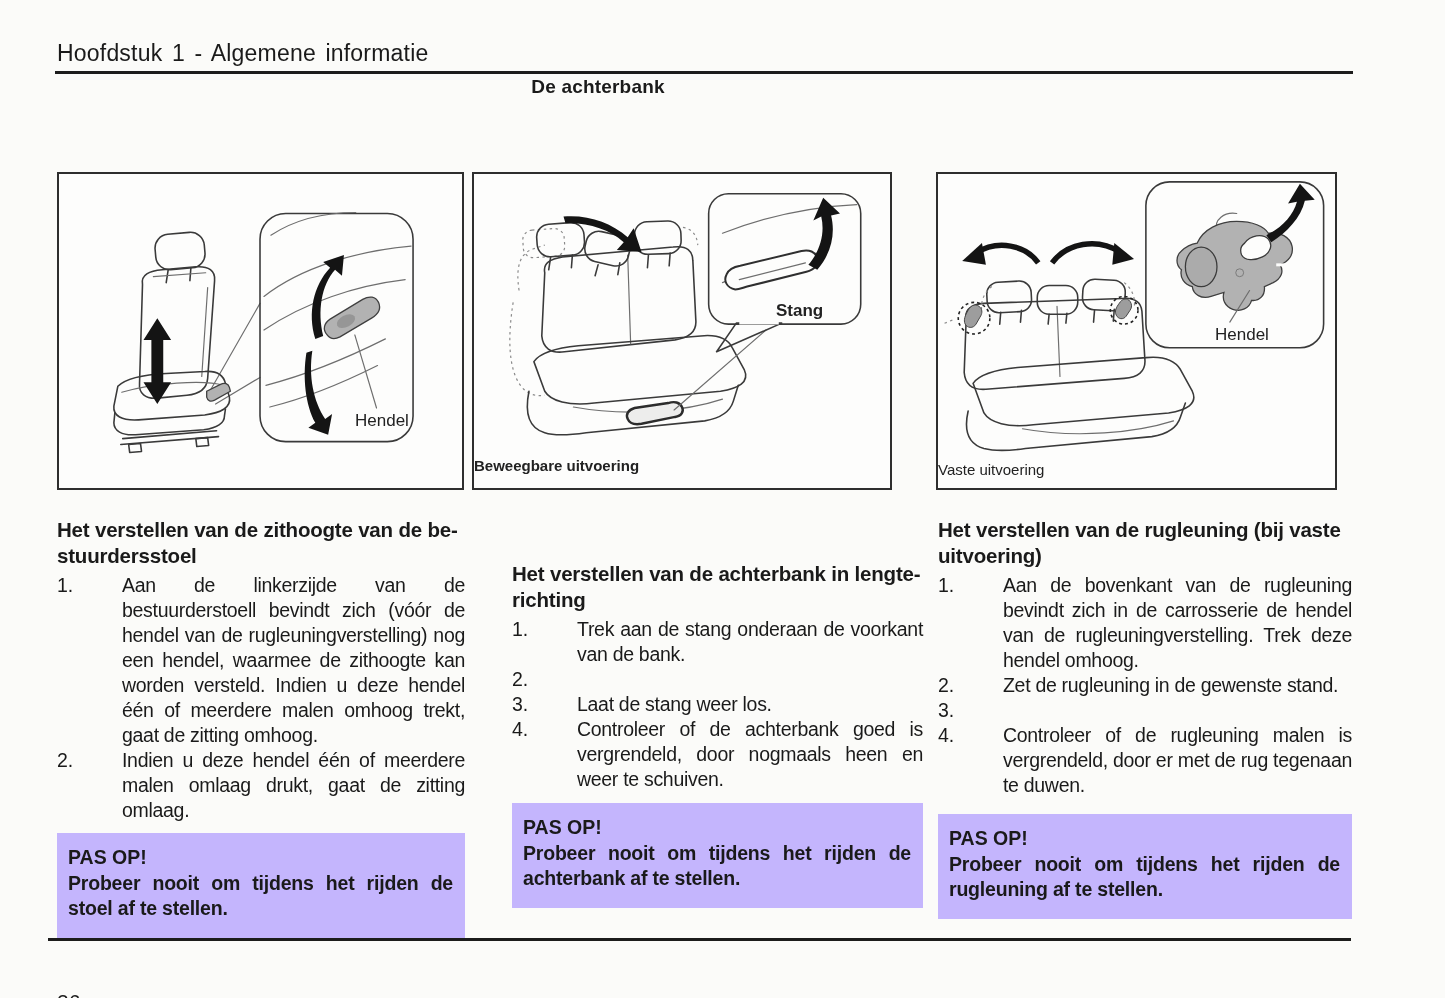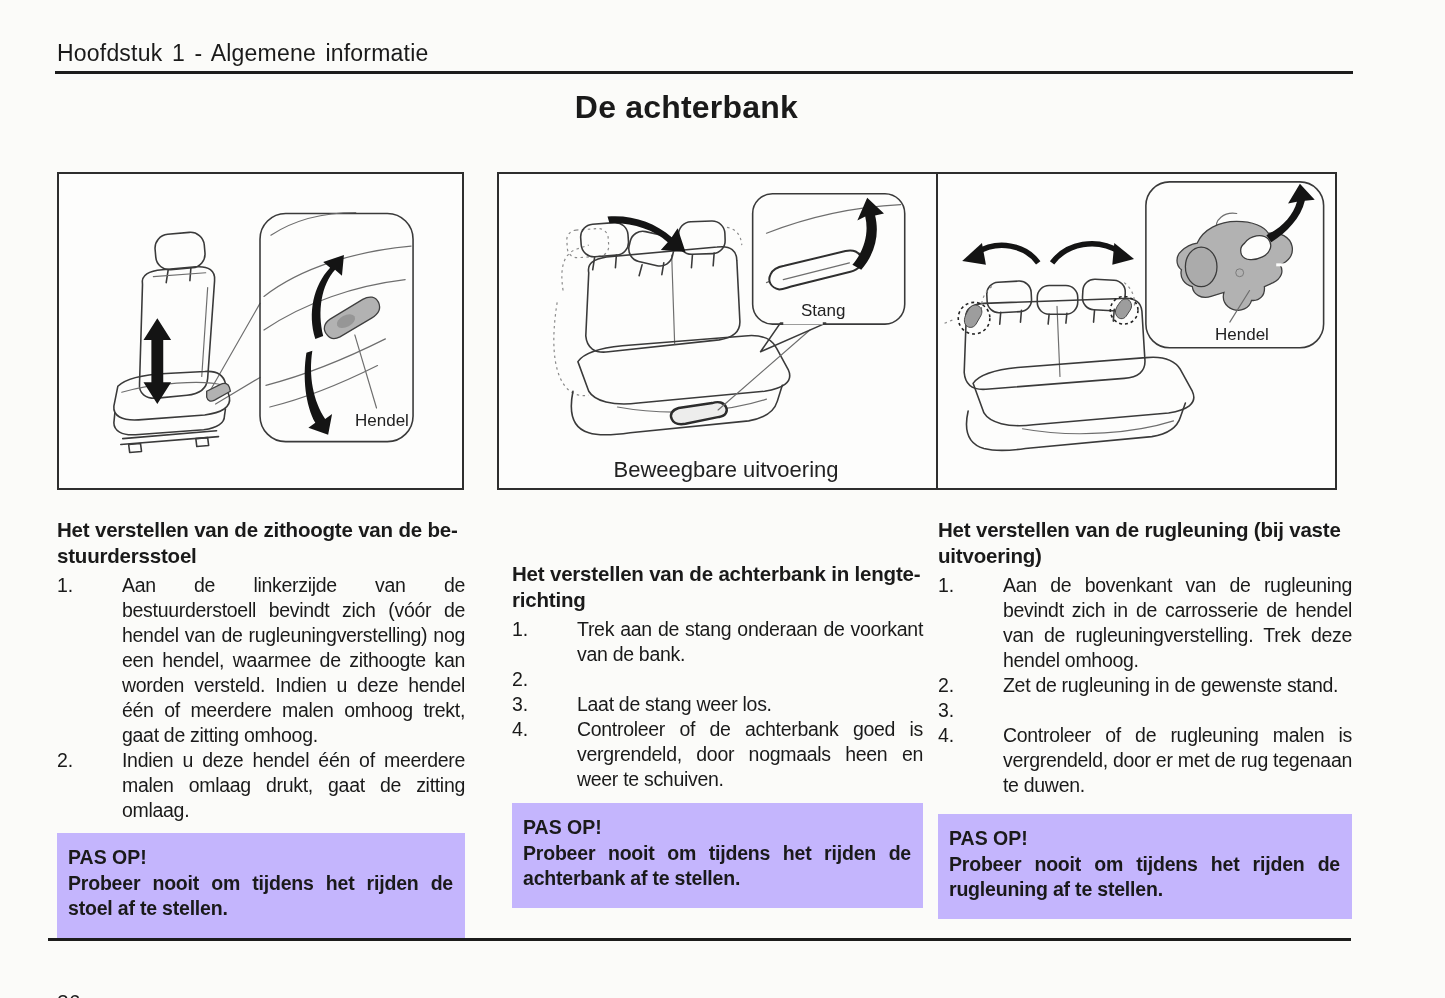--- a/index.html
+++ b/index.html
@@ -10,40 +10,40 @@
     overflow:hidden;
   }
   .chapter-heading {
     position:absolute; left:57px; top:40px;
     font-size:23px; letter-spacing:0.2px; word-spacing:3px;
   }
   .rule { position:absolute; background:#1c1c1c; height:3px; }
   .rule-top    { left:55px; top:71px;  width:1298px; }
   .rule-bottom { left:48px; top:938px; width:1303px; }
   .page-title {
-    position:absolute; left:398px; top:89px; width:400px;
-    text-align:right; font-size:32px; font-weight:bold; letter-spacing:0.2px;
+    position:absolute; left:398px; top:76px; width:400px;
+    text-align:center; font-size:19px; font-weight:bold; letter-spacing:0.2px;
   }
   .figure {
     position:absolute; top:172px; height:318px;
     border:2px solid #2e2e2e; background:#fdfdfc; box-sizing:border-box;
   }
   #fig1 { left:57px;  width:407px; }
-  #fig2 { left:497px; width:458px; }
+  #fig2 { left:472px; width:420px;font-weight:bold; }
   #fig3 { left:936px; width:401px; }
   .figure svg { position:absolute; left:0; top:0; width:100%; height:100%; }
   .fig-label {
     position:absolute; font-size:17px; color:#222; white-space:nowrap;
   }
   #fig1 .fig-label { left:296px; top:237px; }
   #fig2 .fig-label { left:302px; top:127px; }
   #fig3 .fig-label { left:277px; top:151px; }
   .fig-caption {
-    position:absolute; left:0; width:100%; text-align:center;
-    font-size:22px; color:#222;
+    position:absolute; left:0; width:100%; text-align:left;
+    font-size:15px; color:#222;
   }
   #fig2 .fig-caption { top:283px; }
   #fig3 .fig-caption { top:287px; }
 
   .column { position:absolute; top:517px; }
   #col1 { left:57px;  width:408px; }
   #col2 { left:512px; width:411px;margin-top:44px; }
   #col3 { left:938px; width:414px; }
   .col-heading {
     margin:0 0 4px 0; font-size:20.5px; font-weight:bold;
@@ -205,20 +205,21 @@
         <path class="art-gray" d="M262,70 C268,56 284,48 302,48 C318,48 330,53 334,60 C346,58 356,64 358,73 C360,82 354,89 346,92 C350,99 347,106 339,110 L330,114 C331,123 325,129 317,128 C315,136 306,140 298,137 C290,134 287,127 289,120 L276,124 C266,127 258,122 257,114 C249,112 244,105 246,97 C240,92 240,83 246,78 C250,74 256,71 262,70 Z"></path>
         <ellipse cx="266" cy="94" rx="16" ry="20" fill="#ababab" stroke="#3a3a3a" stroke-width="1.3"></ellipse>
         <path d="M310,70 C316,62 328,60 334,66 C339,72 336,80 328,84 C320,88 310,88 307,82 C305,77 306,73 310,70 Z" fill="#fdfdfc" stroke="#3a3a3a" stroke-width="1.3"></path>
         <circle cx="305" cy="100" r="4" fill="none" stroke="#7a7a7a" stroke-width="1"></circle>
         <line x1="342" y1="92" x2="358" y2="92" stroke="#fdfdfc" stroke-width="3"></line>
         <path class="art-fill" d="M332,62 C348,54 359,42 363,28 L354,30 L366,10 L381,26 L371,27 C367,44 353,59 337,69 Z"></path>
         <line class="art-light" x1="315" y1="118" x2="295" y2="150"></line>
       </g>
     </svg>
     <span class="fig-label">Hendel</span>
+    <span class="fig-caption">Vaste uitvoering</span>
   </div>
 
   <section class="column" id="col1">
     <h2 class="col-heading">Het verstellen van de zithoogte van de be­stuurdersstoel</h2>
     <div class="steps">
       <div class="step">
         <span class="step-num">1.</span>
         <span class="step-text">Aan de linkerzijde van de bestuurderstoell bevindt zich (vóór de hendel van de rugleu­ningverstelling) nog een hendel, waarmee de zithoogte kan worden versteld. Indien u deze hendel één of meerdere malen omhoog trekt, gaat de zitting omhoog.</span>
       </div>
       <div class="step">

